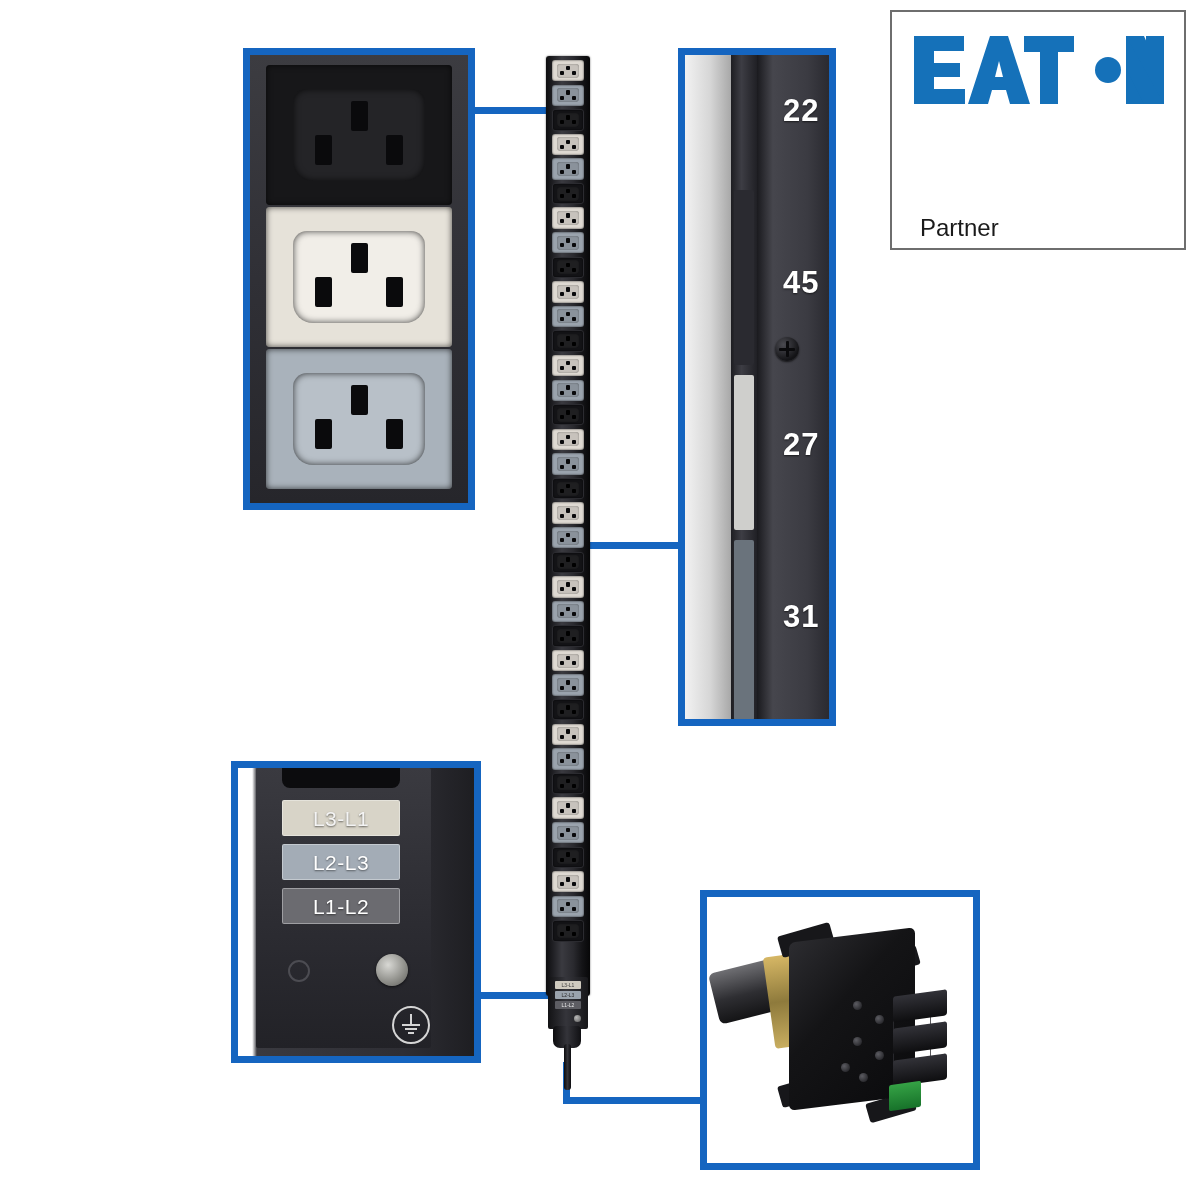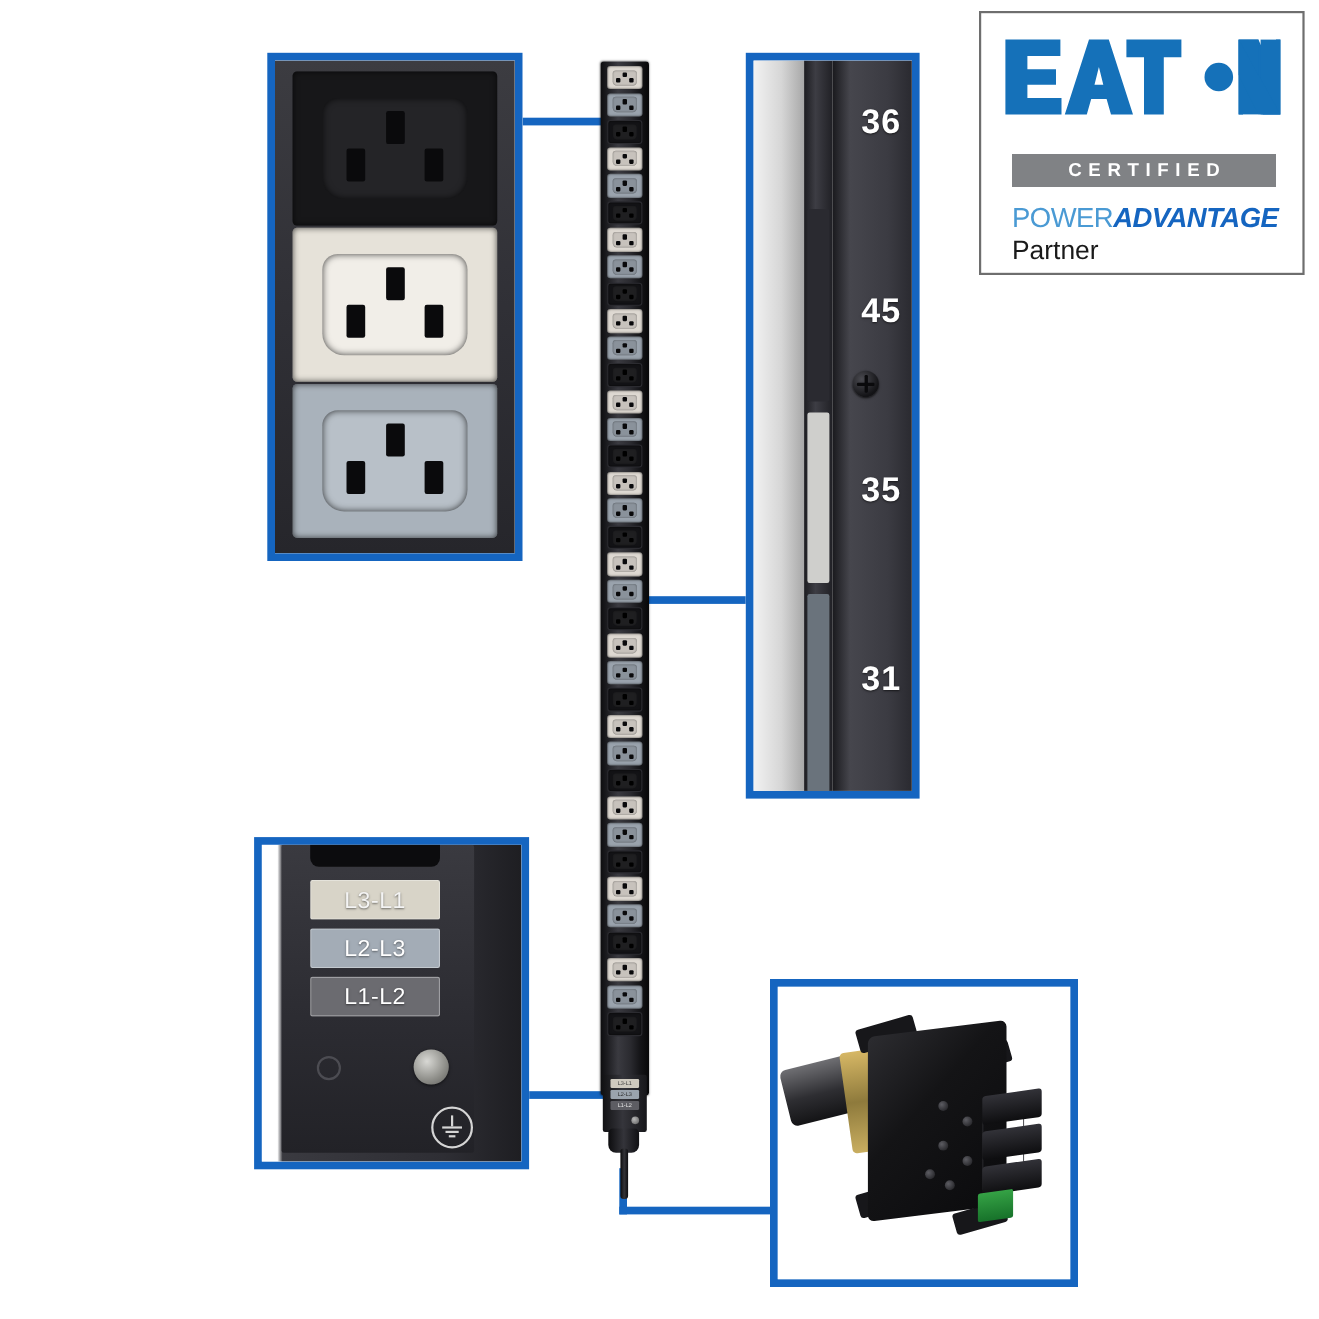--- a/index.html
+++ b/index.html
@@ -761,23 +761,23 @@
 
   <div class="callout" id="callout-numbers">
     <div class="num-body">
       <div class="num-strip-light"></div>
       <div class="num-rail">
         <div class="rail-block b1"></div>
         <div class="rail-block b2"></div>
         <div class="rail-block b3"></div>
       </div>
       <div class="num-face">
-        <div class="outlet-number n26">36</div>
+        <div class="outlet-number n26">22</div>
         <div class="outlet-number n25">45</div>
-        <div class="outlet-number n24">35</div>
+        <div class="outlet-number n24">27</div>
         <div class="outlet-number n23">31</div>
         <div id="rail-screw"></div>
       </div>
     </div>
   </div>
 
   <div class="callout" id="callout-phases">
     <div class="phase-body">
       <div class="phase-panel">
         <div class="phase-notch"></div>
@@ -833,22 +833,18 @@
       <path d="M168,14 a26,26 0 1,0 0,44 a26,26 0 1,1 0,-44 Z" fill="#ffffff"></path>
 
       <circle cx="196" cy="36" r="13" fill="#1571b9"></circle>
 
       <path d="M214,2 H232 L248,38 V2 H252 V70 H236 L218,32 V70 H214 Z" fill="#1571b9"></path>
       <rect x="214" y="2" width="18" height="68" fill="#1571b9"></rect>
       <rect x="234" y="2" width="18" height="68" fill="#1571b9"></rect>
       <path d="M214,2 L252,70 H232 L214,34 Z" fill="#1571b9"></path>
     </svg>
 
-    <div id="certified-bar">CERTIFIED</div>
-
-    <div id="power-advantage">
-      <span id="pa-power">POWER</span><span id="pa-advantage">ADVANTAGE</span>
-    </div>
+
 
     <div id="partner-text">Partner</div>
   </div>
 
 </div>
 
 </body></html>

